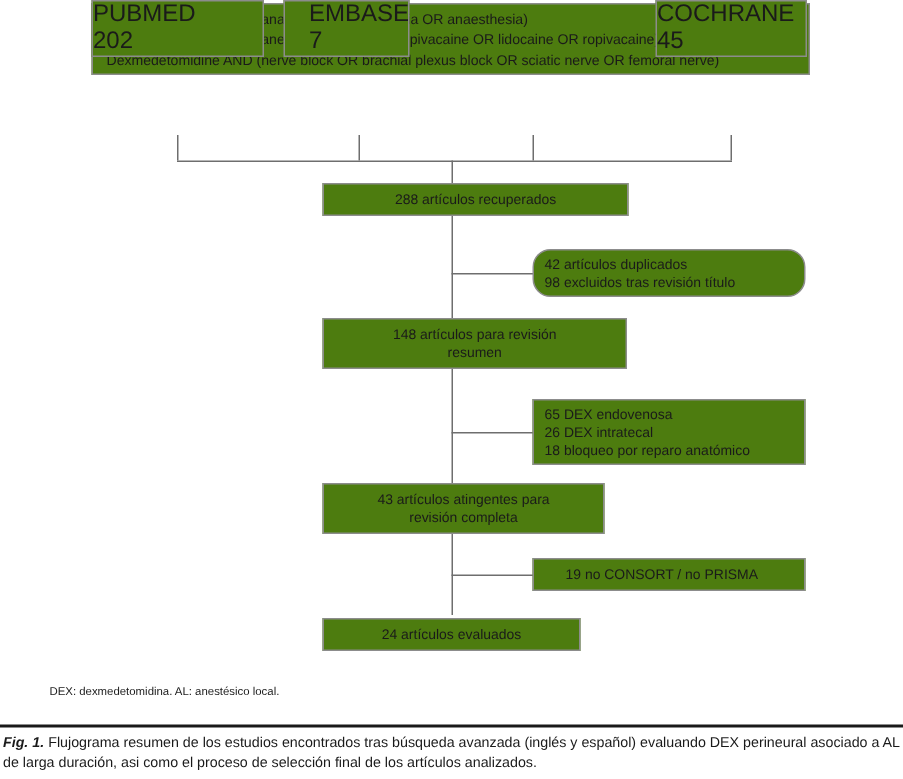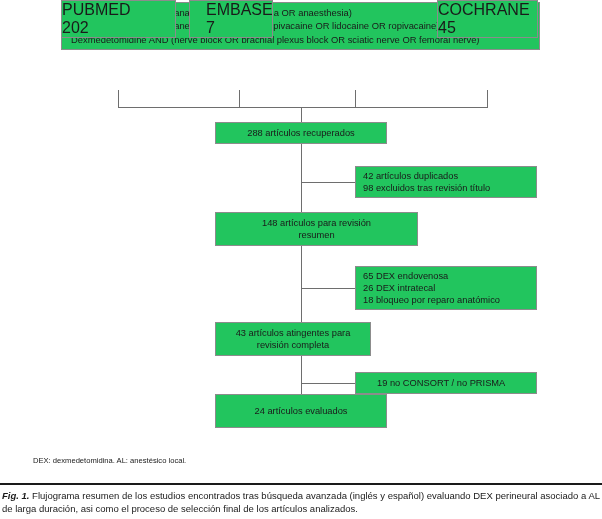--- a/index.html
+++ b/index.html
@@ -21,21 +21,21 @@
     left: 0; top: 0;
     width: 602px;
     height: 519px;
   }
 
   
   .box {
     position: absolute;
     box-sizing: border-box;
     border: 1px solid #8c8c8c;
-    background: #22c55e;
+    background: #4d7c0f;
     display: flex;
     flex-direction: column;
     justify-content: center;
     z-index: 2;
   }
   .box .line {
     font-size: 9.3px;
     line-height: 12.2px;
     white-space: nowrap;
   }
@@ -54,36 +54,37 @@
     font-size: 9.4px;
     line-height: 13.4px;
   }
   #db-pubmed   { left: 61px;  width: 115px; }
   #db-embase   { left: 189px; width: 84px; padding-left: 16px; }
   #db-lilacs   { left: 304px; width: 103px; }
   #db-cochrane { left: 437px; width: 101px; }
 
   
   #box-retrieved {
-    left: 215px; top: 122px; width: 172px; height: 22px;
+    left: 215px; top: 122px; width: 204px; height: 22px;
   }
   #box-abstract-review {
     left: 215px; top: 212px; width: 203px; height: 34px;
   }
   #box-full-review {
-    left: 215px; top: 322px; width: 156px; height: 34px;
+    left: 215px; top: 322px; width: 188px; height: 34px;
   }
   #box-evaluated {
-    left: 215px; top: 394px; width: 172px; height: 34px;
+    left: 215px; top: 412px; width: 172px; height: 22px;
   }
 
   
   #box-excl-1 {
     left: 355px; top: 166px; width: 182px; height: 32px;
     padding-left: 7px;
+    border-radius: 12px;
   }
   #box-excl-2 {
     left: 355px; top: 266px; width: 182px; height: 44px;
     padding-left: 7px;
   }
   #box-excl-3 {
     left: 355px; top: 372px; width: 182px; height: 22px;
     padding-left: 21px;
   }
 

